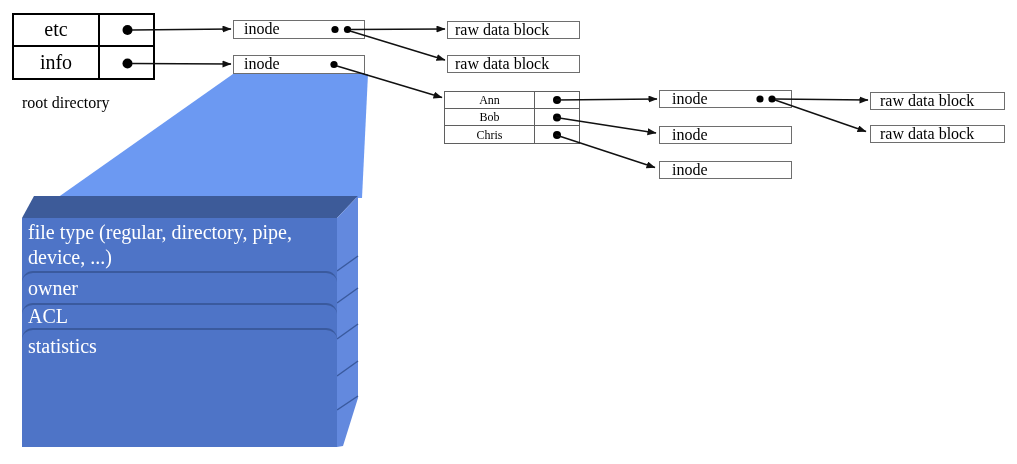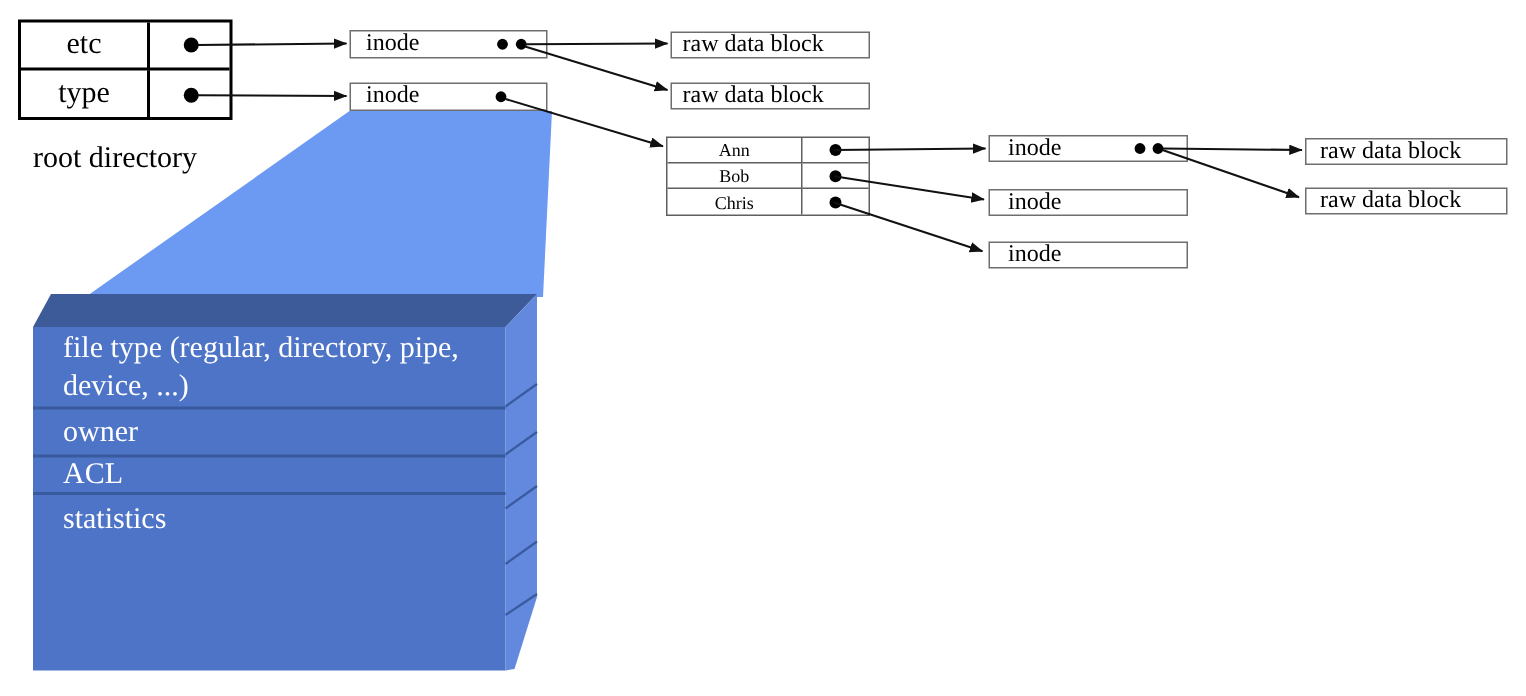--- a/index.html
+++ b/index.html
@@ -20,41 +20,41 @@
   
   .root-table{
     position:absolute;left:12px;top:13px;width:143px;height:67px;
     box-sizing:border-box;border:2px solid #000;background:#fff;
     display:grid;grid-template-columns:86px 1fr;grid-template-rows:1fr 1fr;
   }
   .root-table .cell{display:flex;align-items:center;justify-content:center;font-size:20px;}
   .root-table .c-name{border-right:2px solid #000;}
   .root-table .r-top{border-bottom:2px solid #000;}
 
-  .caption{position:absolute;left:22px;top:94px;font-size:20px;}
+  .caption{position:absolute;left:22px;top:94px;font-size:16px;}
 
   
   .names-table{
     position:absolute;left:444px;top:91px;width:136px;height:53px;
     box-sizing:border-box;border:1.5px solid #5f5f5f;background:#fff;
     display:grid;grid-template-columns:90px 1fr;grid-template-rows:1fr 1fr 1fr;
   }
   .names-table .cell{display:flex;align-items:center;justify-content:center;font-size:12px;line-height:1;}
   .names-table .c-name{border-right:1.5px solid #5f5f5f;}
   .names-table .r1,.names-table .r2{border-bottom:1.5px solid #5f5f5f;}
 
   
   .stack{
     position:absolute;left:22px;top:218px;width:315px;height:229px;
     background:#4E74C7;box-sizing:border-box;
   }
   .stack-row{
     box-sizing:border-box;display:flex;align-items:center;
     color:#ffffff;font-size:20px;line-height:25px;
-    padding-left:20px;padding-right:2px;
+    padding-left:6px;padding-right:2px;border-radius:11px;
   }
   .stack-row.sep{border-top:2px solid #3A5A9E;}
   .sr-0{height:53px;align-items:flex-start;padding-top:2px;}
   .sr-1{height:32px;}
   .sr-2{height:25px;}
   .sr-3{height:37px;}
   .sr-4{height:34px;align-items:center;}
   .sr-5{height:37px;}
 
   
@@ -82,21 +82,21 @@
       <line x1="337" y1="303" x2="358" y2="288"></line>
       <line x1="337" y1="339" x2="358" y2="324"></line>
       <line x1="337" y1="376" x2="358" y2="361"></line>
       <line x1="337" y1="410" x2="358" y2="396"></line>
     </g>
   </svg>
 
   <div class="root-table">
     <div class="cell c-name r-top">etc</div>
     <div class="cell r-top"></div>
-    <div class="cell c-name">type</div>
+    <div class="cell c-name">info</div>
     <div class="cell"></div>
   </div>
   <div class="caption">root directory</div>
 
   <div class="box" id="inode-top-1">
     <span>inode</span>
   </div>
   <div class="box" id="inode-top-2">
     <span>inode</span>
   </div>

